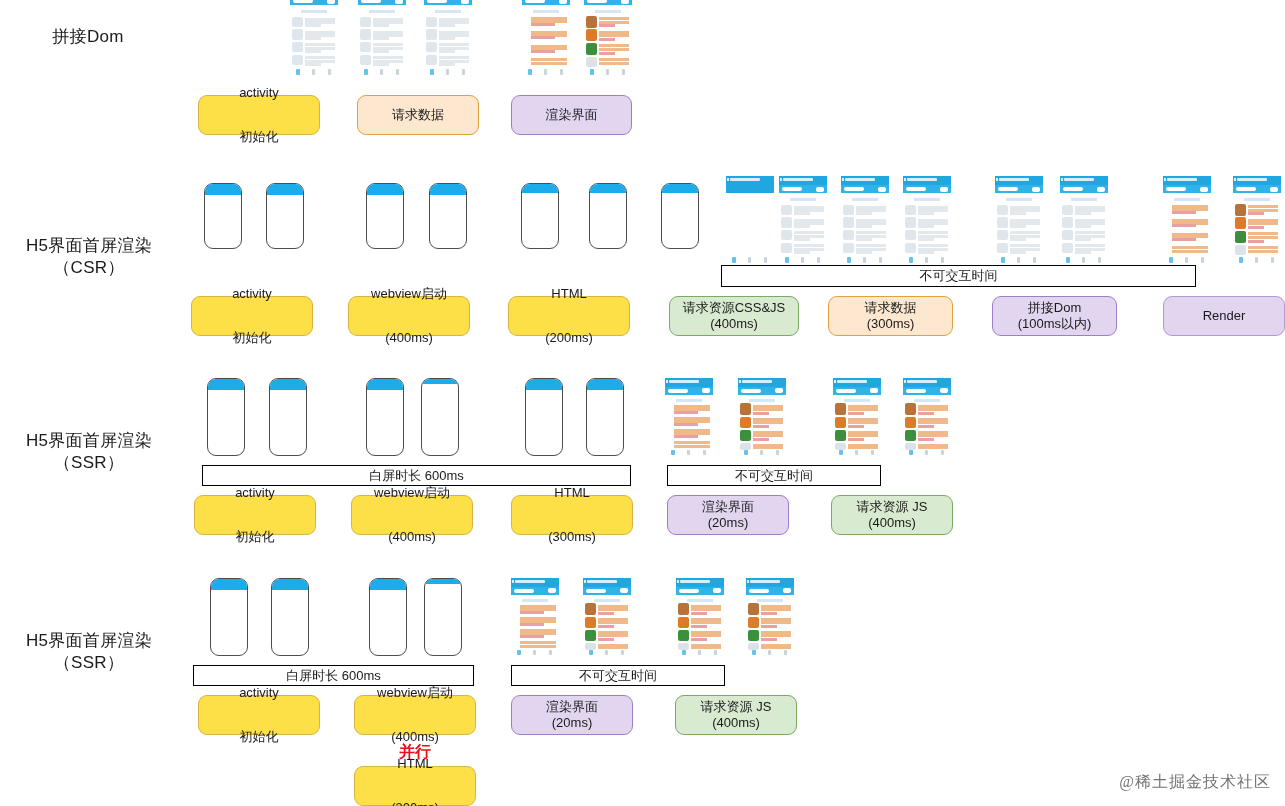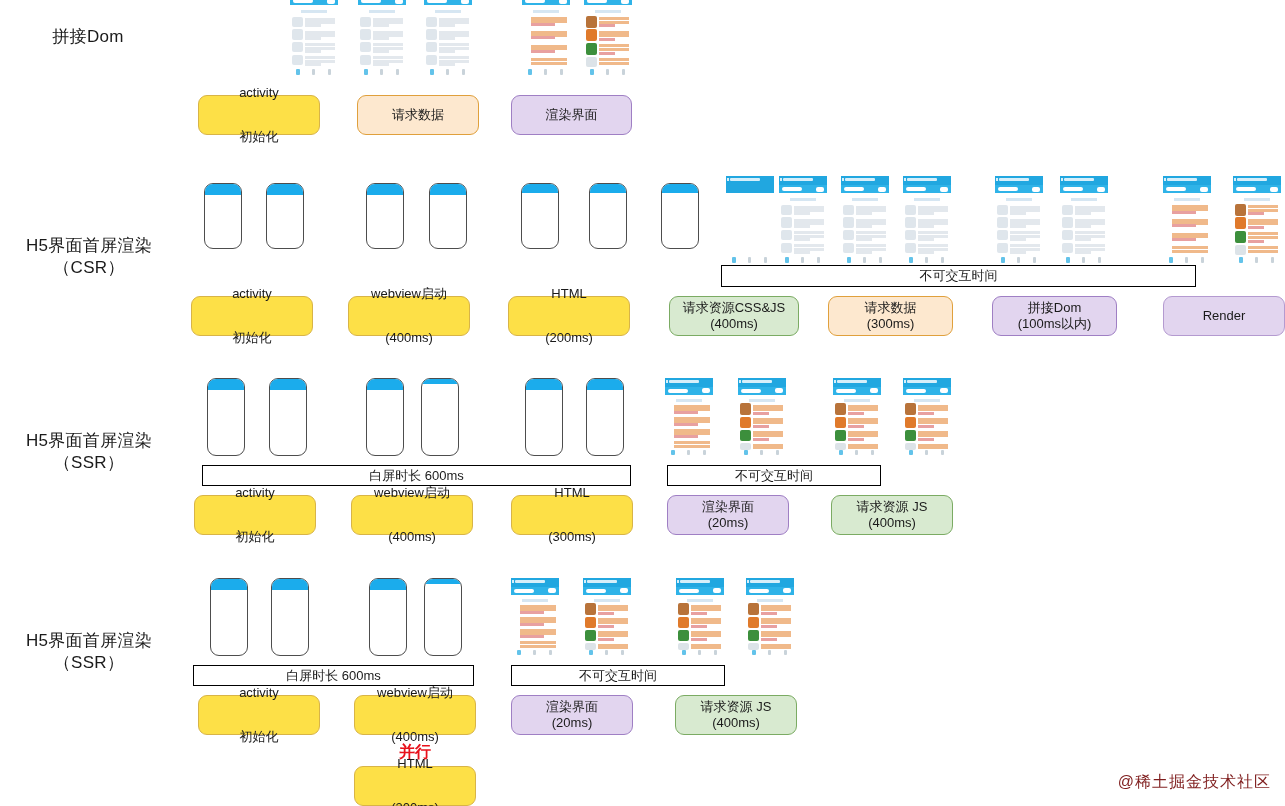--- a/index.html
+++ b/index.html
@@ -127,24 +127,25 @@
   .parallel {
     position: absolute;
     color: #e8111b;
     font-weight: bold;
     font-size: 16px;
     text-align: center;
   }
 
   .watermark {
     position: absolute;
-    color: #7f1d1d;
+    color: #737373;
     font-size: 16px;
     letter-spacing: 1px;
     white-space: nowrap;
+    font-family: Liberation Serif, serif;
   }
 </style>
 </head>
 <body>
 
 <div class="stage">
 
   <div class="row-label" style="left:8px; top:26px; width:160px;">拼接Dom</div>
 
   <div class="shot" style="left:240px; top:-12px; width:48px; height:92px;"></div>

